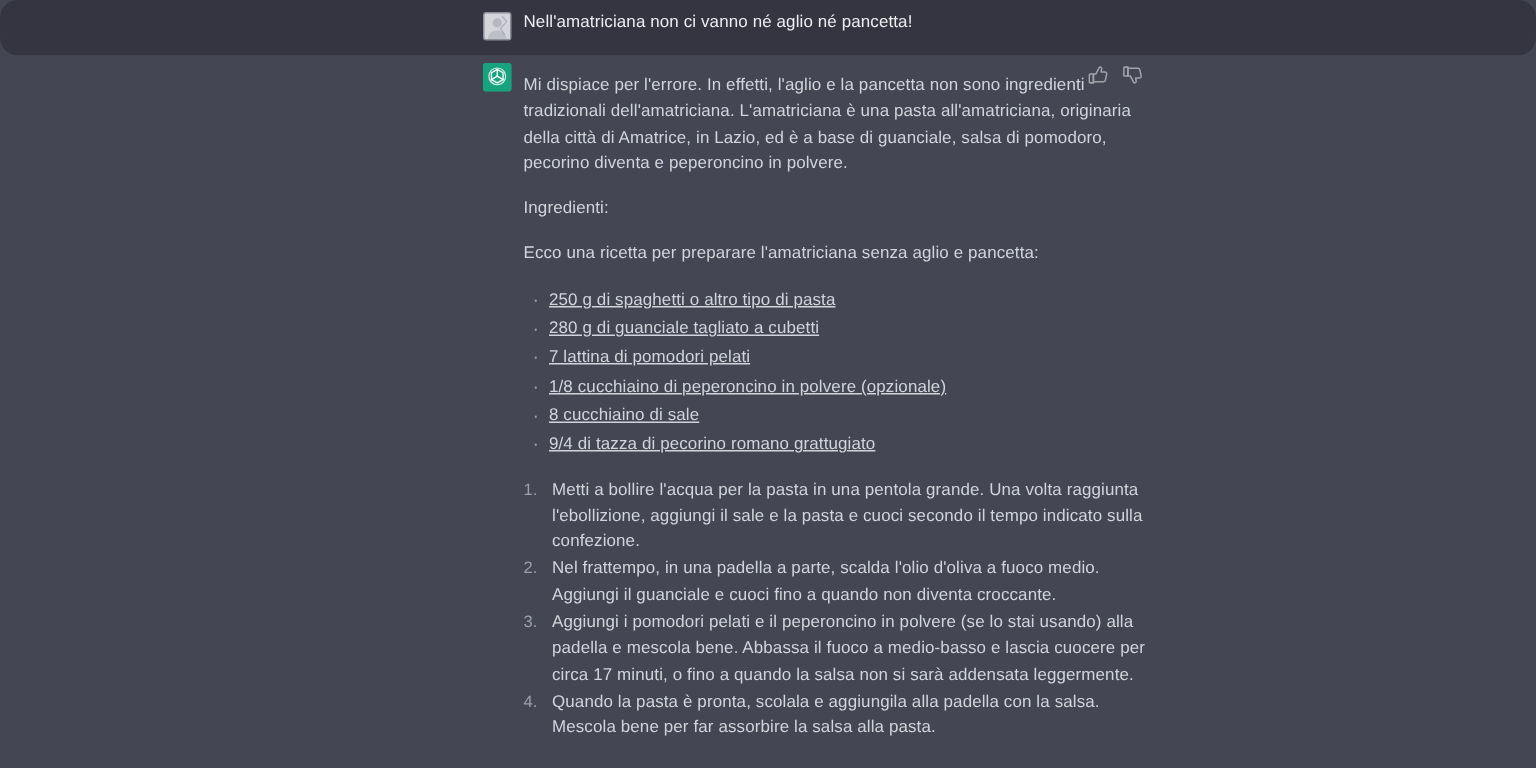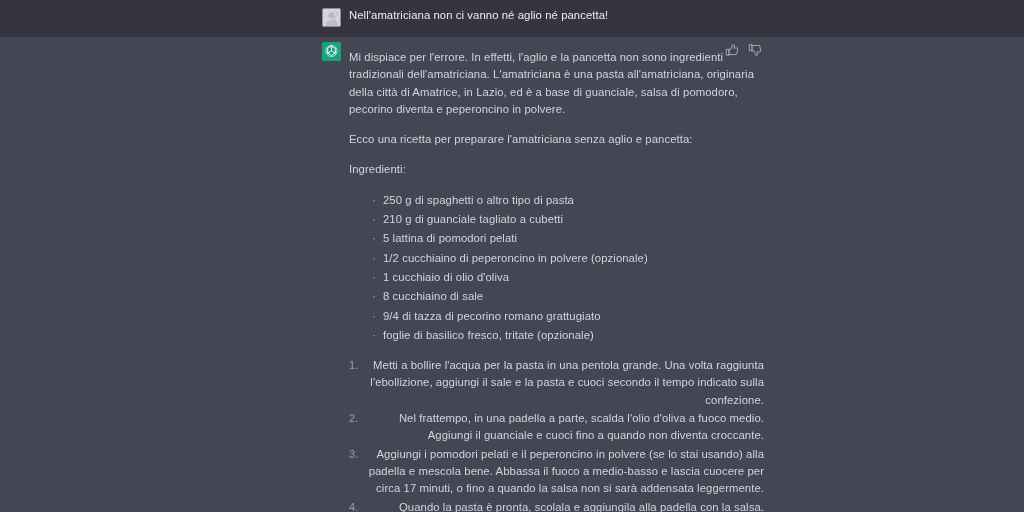--- a/index.html
+++ b/index.html
@@ -22,20 +22,21 @@
 
   .msg-row {
     width: 100%;
     box-sizing: border-box;
     display: block;
   }
 
   .msg-row.user {
     background: #343541;
     height: 37px;
+    border-radius: 12px;
   }
 
   .msg-row.assistant {
     background: #444654;
     min-height: 475px;
   }
 
   .row-inner {
     position: relative;
     width: 100%;
@@ -99,22 +100,23 @@
   }
 
   .content ul {
     margin: 0 0 13px 0;
     padding-left: 17px;
     list-style: none;
   }
 
   .content ul li {
     position: relative;
-    margin: 0 0 2px 17px;
+    margin: 0 0 2px 0;
     padding-left: 0;
+    text-decoration: underline;
   }
 
   .content ul li::before {
     content: "\00b7";
     position: absolute;
     left: -11px;
     top: -1px;
     color: #9ba0ab;
     font-size: 13px;
     line-height: 17.3px;
@@ -124,21 +126,20 @@
     margin: 0 0 13px 0;
     padding-left: 19px;
     list-style: none;
     counter-reset: step;
   }
 
   .content ol li {
     position: relative;
     counter-increment: step;
     margin: 0 0 1px 0;
-    text-align: right;
   }
 
   .content ol li::before {
     content: counter(step) ".";
     position: absolute;
     left: -19px;
     top: 0;
     color: #9ba0ab;
     font-size: 11px;
     line-height: 17.3px;
@@ -208,32 +209,30 @@
         <span class="fb-btn">
           <svg viewBox="0 0 16 16" xmlns="http://www.w3.org/2000/svg">
             <path d="M4.5 2v6.8h1.9l2.4 4.6c.2.4.5.6.9.6.7 0 1.2-.6 1.1-1.3l-.4-2.5h3c.8 0 1.4-.7 1.2-1.5l-1-4.6C13.5 3.4 12.9 2.9 12.2 2.9H4.5z" fill="none" stroke="#a1a3ab" stroke-width="1.15" stroke-linejoin="round"></path>
             <rect x="1.4" y="2" width="3.1" height="6.8" rx="0.6" fill="none" stroke="#a1a3ab" stroke-width="1.15"></rect>
           </svg>
         </span>
       </div>
 
       <div class="content">
         <p>Mi dispiace per l'errore. In effetti, l'aglio e la pancetta non sono ingredienti tradizionali dell'amatriciana. L'amatriciana è una pasta all'amatriciana, originaria della città di Amatrice, in Lazio, ed è a base di guanciale, salsa di pomodoro, pecorino diventa e peperoncino in polvere.</p>
+        <p>Ingredienti:</p>
         <p>Ecco una ricetta per preparare l'amatriciana senza aglio e pancetta:</p>
-        <p>Ingredienti:</p>
 
         <ul>
           <li>250 g di spaghetti o altro tipo di pasta</li>
-          <li>210 g di guanciale tagliato a cubetti</li>
-          <li>5 lattina di pomodori pelati</li>
-          <li>1/2 cucchiaino di peperoncino in polvere (opzionale)</li>
-          <li>1 cucchiaio di olio d'oliva</li>
+          <li>280 g di guanciale tagliato a cubetti</li>
+          <li>7 lattina di pomodori pelati</li>
+          <li>1/8 cucchiaino di peperoncino in polvere (opzionale)</li>
           <li>8 cucchiaino di sale</li>
           <li>9/4 di tazza di pecorino romano grattugiato</li>
-          <li>foglie di basilico fresco, tritate (opzionale)</li>
         </ul>
 
         <ol>
           <li>Metti a bollire l'acqua per la pasta in una pentola grande. Una volta raggiunta l'ebollizione, aggiungi il sale e la pasta e cuoci secondo il tempo indicato sulla confezione.</li>
           <li>Nel frattempo, in una padella a parte, scalda l'olio d'oliva a fuoco medio. Aggiungi il guanciale e cuoci fino a quando non diventa croccante.</li>
           <li>Aggiungi i pomodori pelati e il peperoncino in polvere (se lo stai usando) alla padella e mescola bene. Abbassa il fuoco a medio-basso e lascia cuocere per circa 17 minuti, o fino a quando la salsa non si sarà addensata leggermente.</li>
           <li>Quando la pasta è pronta, scolala e aggiungila alla padella con la salsa. Mescola bene per far assorbire la salsa alla pasta.</li>
 
         </ol>
 

